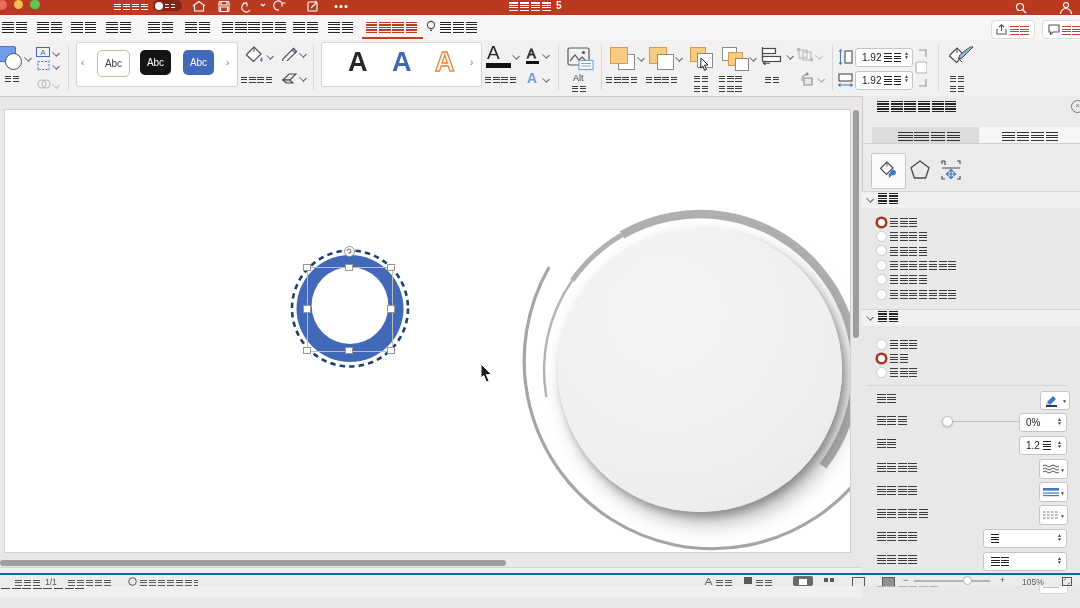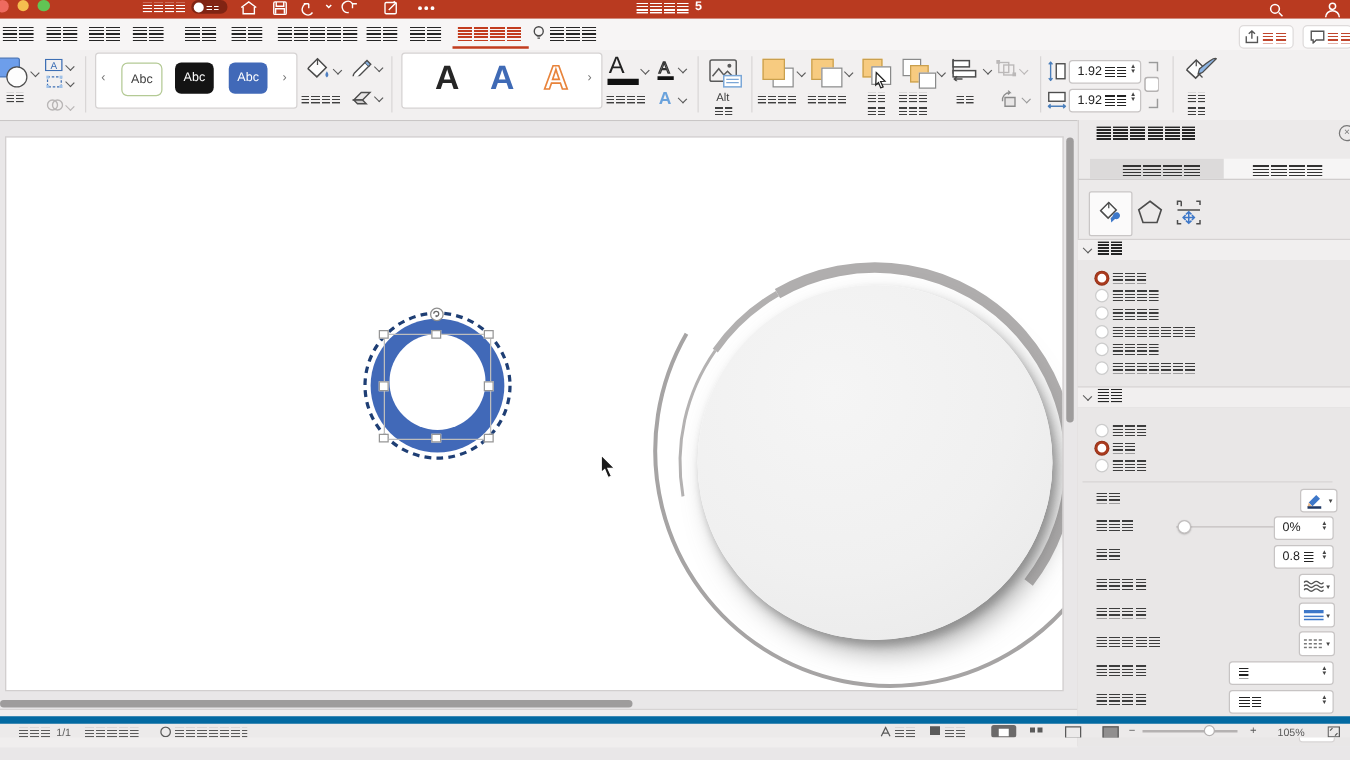--- a/index.html
+++ b/index.html
@@ -354,21 +354,21 @@
  <i class="c" style="left:15px;top:319px;width:29.9px;height:10px;--cw:10.5px"></i>
  <div class="ab" style="left:79px;top:324.5px;width:78px;height:1.6px;background:#c3c0c0"></div>
  <div class="ab" style="left:79.5px;top:319.5px;width:11px;height:11px;border-radius:50%;background:#fff;border:1px solid #c2bfbf;box-sizing:border-box;box-shadow:0 .5px 1.5px rgba(0,0,0,.25)"></div>
  <div class="box" style="left:157px;top:317px;width:46px;height:17px">
   <span class="ab" style="left:6px;top:3px;font-size:10px;color:#222">0%</span>
   <div class="spin" style="right:3px;top:2.5px">▲<br>▼</div>
  </div>
 
  <i class="c" style="left:15px;top:342px;width:19.4px;height:10px;--cw:10.5px"></i>
  <div class="box" style="left:157px;top:340px;width:46px;height:17px">
-  <span class="ab" style="left:6px;top:3px;font-size:10px;color:#222">0.8</span>
+  <span class="ab" style="left:6px;top:3px;font-size:10px;color:#222">1.2</span>
   <i class="ci" style="width:7.9px;height:9.5px;--cw:10.5px;color:#222;position:absolute;left:23px;top:3.5px"></i>
   <div class="spin" style="right:3px;top:2.5px">▲<br>▼</div>
  </div>
 
  <i class="c" style="left:15px;top:366px;width:40.4px;height:10px;--cw:10.5px"></i>
  <div class="box" style="left:177px;top:363px;width:27px;height:18px">
   <svg class="ab" style="left:3px;top:4px" width="16" height="10" viewBox="0 0 16 10" fill="none" stroke="#555" stroke-width="1">
         <path d="M0 2 q2-2 4 0 t4 0 t4 0 t4 0 M0 5 q2-2 4 0 t4 0 t4 0 t4 0 M0 8 q2-2 4 0 t4 0 t4 0 t4 0"></path>
       </svg>
   <div class="ab" style="right:2px;top:6.5px;font-size:5px;color:#444">▼</div>
@@ -408,21 +408,21 @@
  <div class="box" style="left:177px;top:478px;width:27px;height:18px;border-color:#d8d5d5">
   <svg class="ab" style="left:3px;top:4px" width="16" height="10" viewBox="0 0 16 10">
         <rect x="0" y="1" width="16" height="2" fill="#a9c4e4"></rect>
         <rect x="0" y="5" width="16" height="1.2" fill="#a9c4e4"></rect>
         <rect x="0" y="7.8" width="16" height="1.2" fill="#a9c4e4"></rect>
       </svg>
   <div class="ab" style="right:2px;top:6.5px;font-size:5px;color:#bbb">▼</div>
  </div>
 </div>
 
-<div class="ab" id="status" style="left:0;top:573px;width:1080px;height:11px;background:#eceaea;border-top:6px solid #0369a1;overflow:hidden">
+<div class="ab" id="status" style="left:0;top:573px;width:1080px;height:11px;background:#eceaea;border-top:2px solid #0369a1;overflow:hidden">
  <i class="c" style="left:15px;top:3px;width:25.4px;height:8px;--cw:9px;color:#5a5a5a"></i>
  <span class="ab" style="left:45px;top:2px;font-size:8.5px;color:#5a5a5a">1/1</span>
  <i class="c" style="left:68px;top:3px;width:43.4px;height:8px;--cw:9px;color:#5a5a5a"></i>
  <svg class="ab" style="left:128px;top:2px" width="9" height="9" viewBox="0 0 9 9" fill="none" stroke="#5a5a5a">
       <circle cx="4.5" cy="4.5" r="3.8"></circle>
     </svg>
  <i class="c" style="left:140px;top:3px;width:58.4px;height:8px;--cw:9px;color:#5a5a5a"></i>
  <svg class="ab" style="left:704px;top:2px" width="9" height="9" viewBox="0 0 9 9" fill="none" stroke="#5a5a5a">
       <path d="M1 8 L4.5 1 L8 8 M2.5 5.5 h4"></path>
     </svg>

